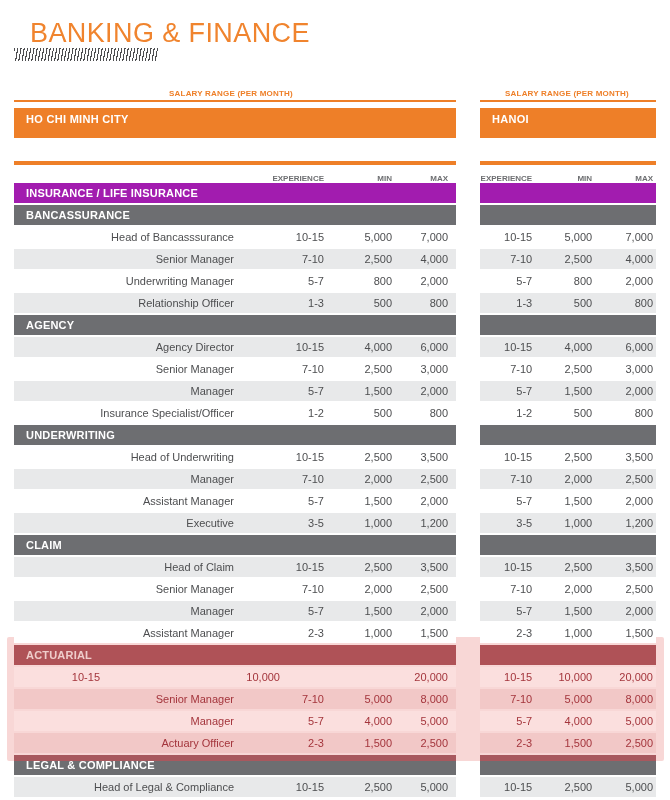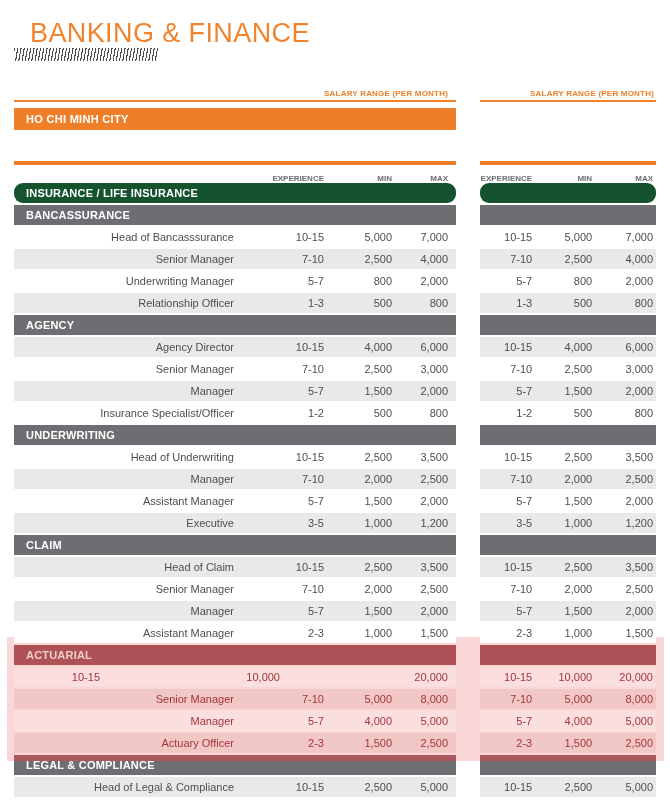--- a/index.html
+++ b/index.html
@@ -5,35 +5,35 @@
   html,body{margin:0;padding:0;background:#fff;}
   .page{position:relative;width:670px;height:800px;background:#fff;overflow:hidden;
         font-family:"Liberation Sans", sans-serif;}
   .page-title{position:absolute;top:2px;left:14px;font-size:27px;letter-spacing:.4px;
         color:var(--title-orange);font-weight:normal;margin:16px;}
   .hatch{position:absolute;top:48px;left:14px;width:144px;height:13px;
         background:repeating-linear-gradient(100deg,#4d4e50 0 1.1px,transparent 1.1px 3.2px);}
   .tbl{position:absolute;top:0;bottom:0;}
   .tbl-left{left:14px;width:442px;}
   .tbl-right{left:480px;width:176px;}
-  .salary-label{position:absolute;top:89px;left:0;right:8px;text-align:right;
+  .salary-label{position:absolute;top:89px;left:0;right:8px;text-align:center;
         font-size:8px;font-weight:bold;letter-spacing:.2px;color:var(--orange);}
   .tbl-right .salary-label{right:2px;}
   .thin-rule{position:absolute;top:100px;left:0;right:0;height:1.5px;background:var(--orange);}
-  .city-bar{position:absolute;top:108px;left:0;right:0;height:22px;background:var(--orange);
+  .city-bar{position:absolute;top:108px;left:0;right:0;height:30px;background:var(--orange);
         color:#fff;font-size:11px;font-weight:bold;letter-spacing:.3px;line-height:22px;padding-left:12px;box-sizing:border-box;}
   .colhead{position:absolute;top:134px;left:0;right:0;display:flex;
         font-size:8px;font-weight:bold;line-height:10px;color:#6d6e71;text-align:right;margin-top:40px;}
   .colhead .spacer{flex:1;}
   .thick-rule{position:absolute;top:161px;left:0;right:0;height:4px;background:var(--orange);}
   .tbody{position:absolute;top:183px;left:0;right:0;}
   .block{height:20px;margin-bottom:2px;display:flex;align-items:center;
         font-size:11px;color:var(--body-text);box-sizing:border-box;}
   .bar{font-weight:bold;color:#fff;letter-spacing:.2px;padding-left:12px;}
-  .bar-black{background:#14532d;border-radius:9px;}
+  .bar-black{background:#a21caf;}
   .bar-gray{background:var(--gray-bar);}
   .bar-maroon{background:var(--hl-bar);color:var(--hl-bar-text);}
   .bar-split{background:linear-gradient(to bottom,#a8585e 0 6px,var(--gray-bar) 6px);}
   .row.light{background:#fff;justify-content:space-between;}
   .row.dark{background:var(--zebra);}
   .row.hl{color:var(--hl-text);}
   .row.hl.light{background:var(--hl-light);}
   .row.hl.dark{background:var(--hl-dark);}
   .cell{text-align:right;}
   .c-role{flex:1;padding-right:4px;}
@@ -208,20 +208,21 @@
           <div class="cell c-exp">10-15</div>
           <div class="cell c-min">2,500</div>
           <div class="cell c-max">5,000</div>
         </div>
       </div>
   </div>
 
   <div class="tbl tbl-right">
     <div class="salary-label">SALARY RANGE (PER MONTH)</div>
     <div class="thin-rule"></div>
+    <div class="city-bar">HANOI</div>
     <div class="colhead">
       <div class="cell r-exp hdr-cell">
         <span>EXPERIENCE</span>
         <span>(YEARS)</span>
       </div>
       <div class="cell r-min hdr-cell">
         <span>MIN</span>
         <span>(USD)</span>
       </div>
       <div class="cell r-max hdr-cell">

